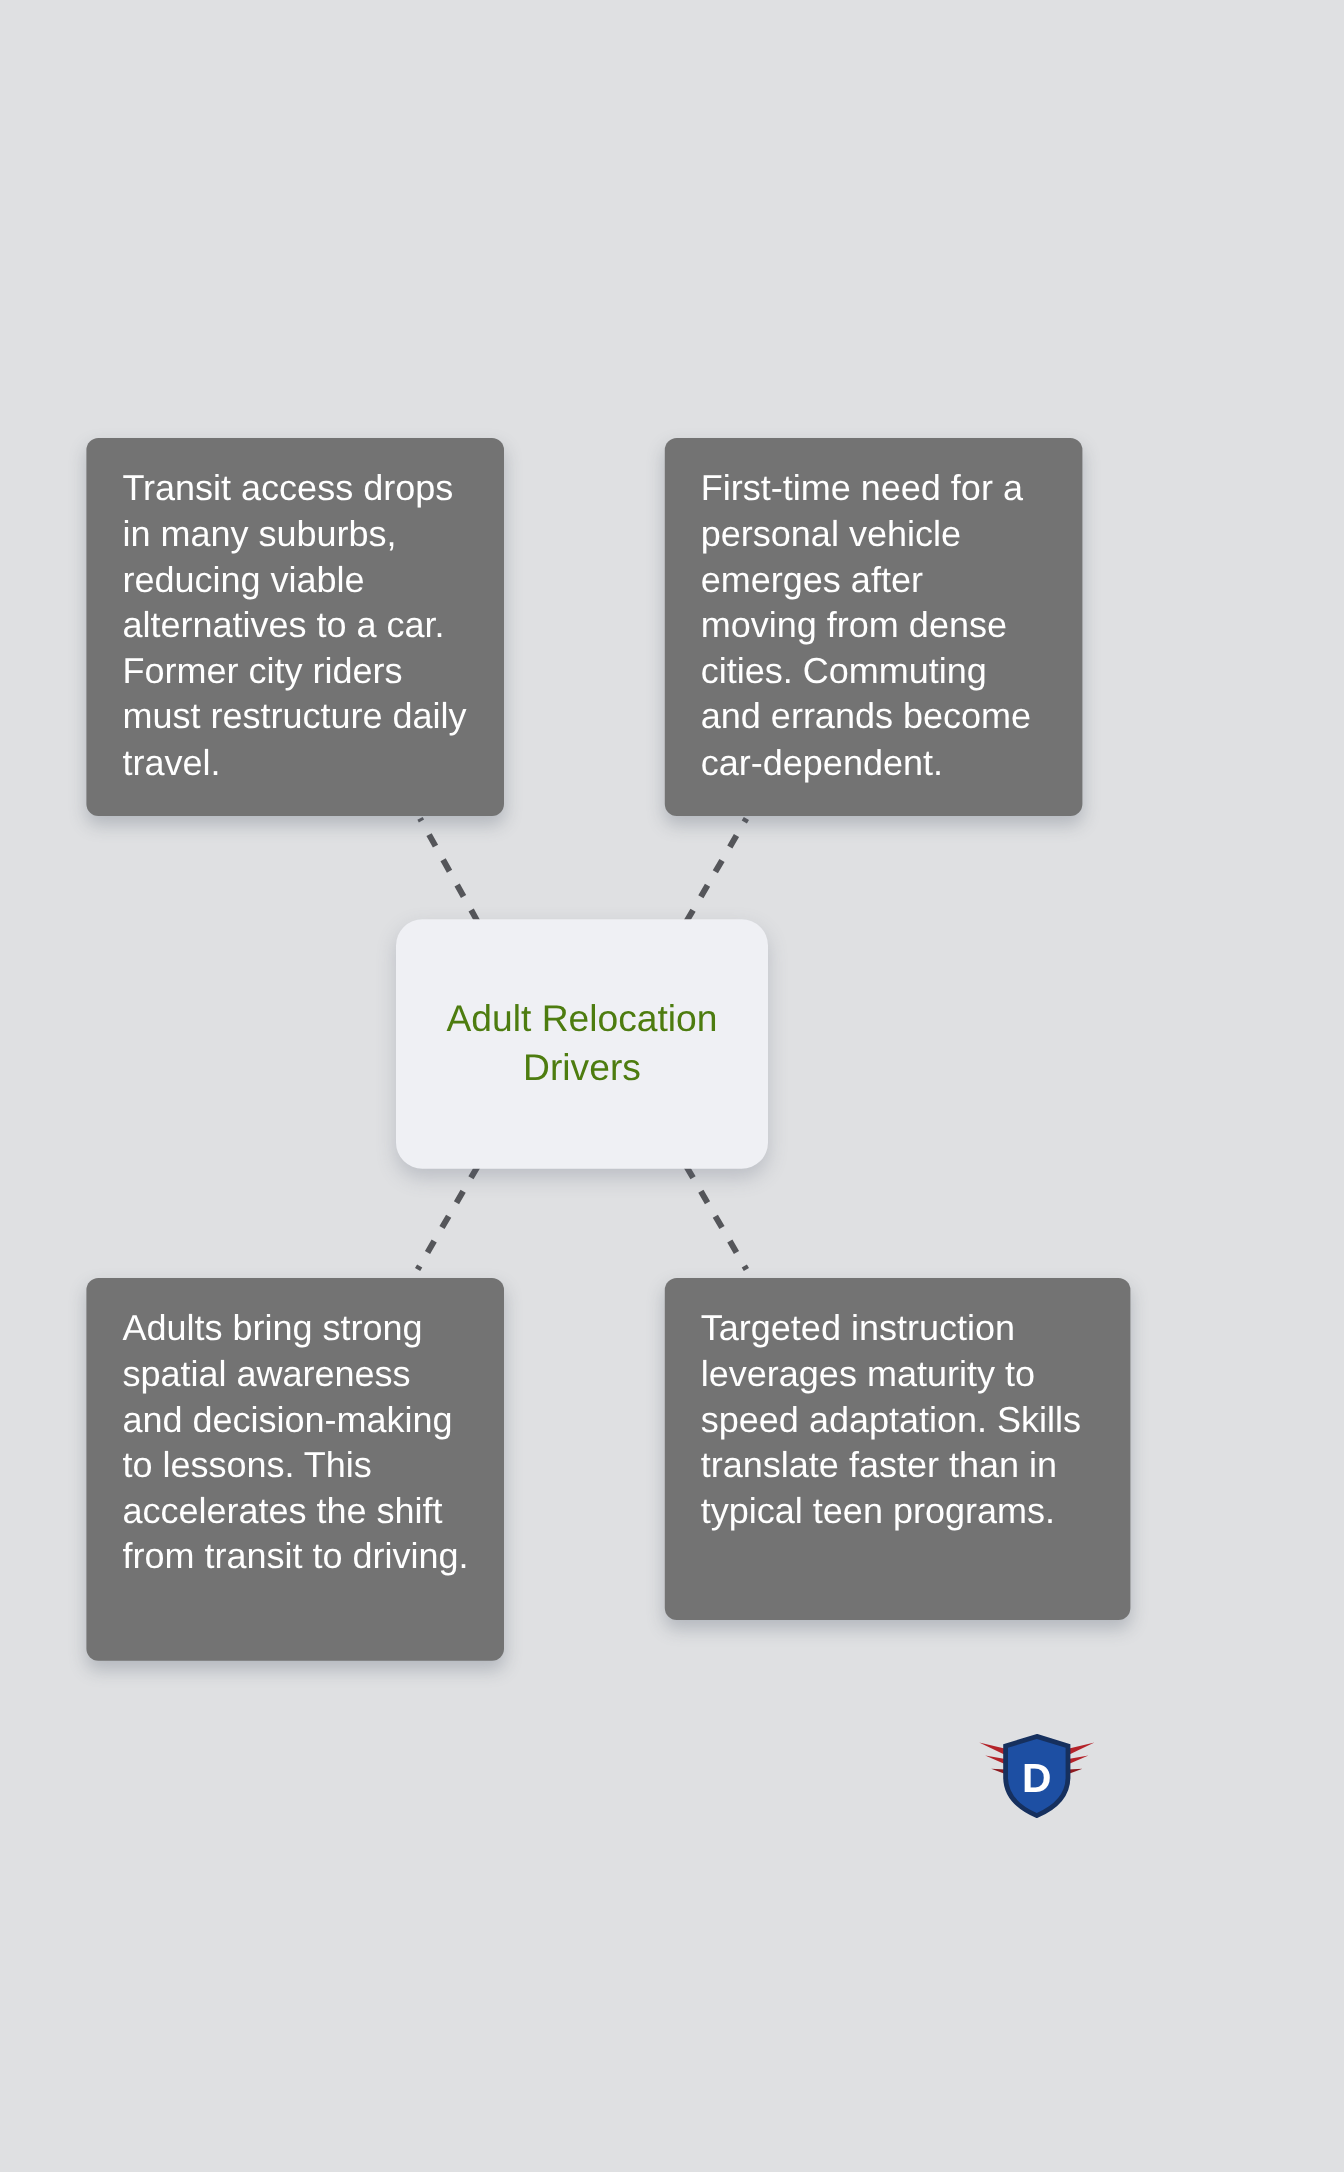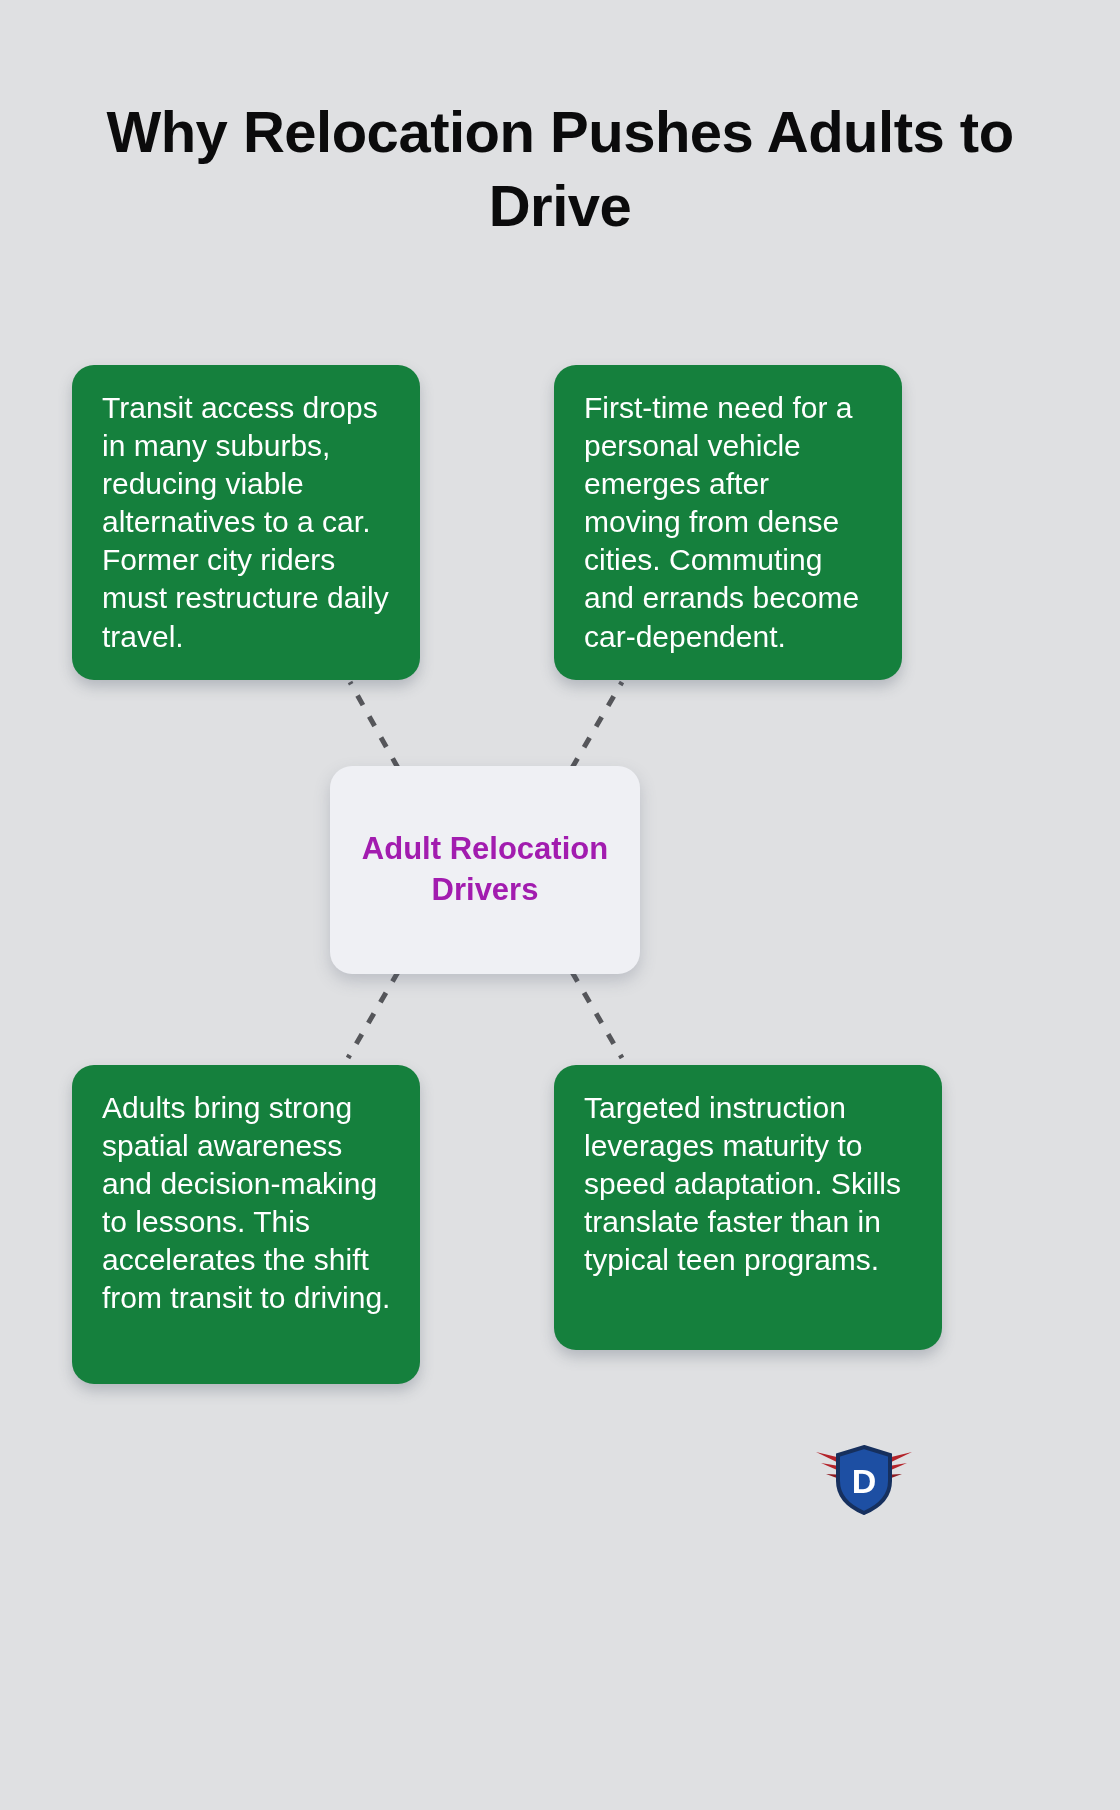--- a/index.html
+++ b/index.html
@@ -41,22 +41,22 @@
     left: 0;
     top: 0;
     width: 1120px;
     height: 1810px;
     pointer-events: none;
   }
 
   
   .node {
     position: absolute;
-    background: #15803d;
-    border-radius: 22px;
+    background: #737373;
+    border-radius: 10px;
     box-shadow: 0 7px 14px rgba(90, 98, 115, 0.32);
     box-sizing: border-box;
     display: flex;
     align-items: flex-start;
   }
   .node-text {
     color: #ffffff;
     font-size: 30px;
     line-height: 1.27;
     padding: 26px 28px 26px 30px;
@@ -84,42 +84,41 @@
     background: #eff0f4;
     border-radius: 22px;
     box-shadow: 0 7px 16px rgba(90, 98, 115, 0.26);
     display: flex;
     align-items: center;
     justify-content: center;
     box-sizing: border-box;
     padding: 0 26px;
   }
   .center-text {
-    color: #a21caf;
+    color: #4d7c0f;
     font-size: 31px;
-    font-weight: bold;
+    font-weight: normal;
     line-height: 1.32;
     text-align: center;
   }
 
   
   .logo {
     position: absolute;
     left: 812px;
     top: 1443px;
     width: 104px;
     height: 72px;
   }
 </style>
 </head>
 <body>
 
 <div class="page">
 
-  <div class="title">Why Relocation Pushes Adults to Drive</div>
 
   <svg class="connectors" viewBox="0 0 1120 1810" width="1120" height="1810">
     <line x1="398" y1="768" x2="350" y2="682" stroke="#55565a" stroke-width="5" stroke-dasharray="11 13" stroke-linecap="butt"></line>
     <line x1="572" y1="768" x2="622" y2="682" stroke="#55565a" stroke-width="5" stroke-dasharray="11 13" stroke-linecap="butt"></line>
     <line x1="398" y1="972" x2="348" y2="1058" stroke="#55565a" stroke-width="5" stroke-dasharray="11 13" stroke-linecap="butt"></line>
     <line x1="572" y1="972" x2="622" y2="1058" stroke="#55565a" stroke-width="5" stroke-dasharray="11 13" stroke-linecap="butt"></line>
   </svg>
 
   <div class="node" id="node-tl">
     <div class="node-text">Transit access drops in many suburbs, reducing viable alternatives to a car. Former city riders must restructure daily travel.</div>

